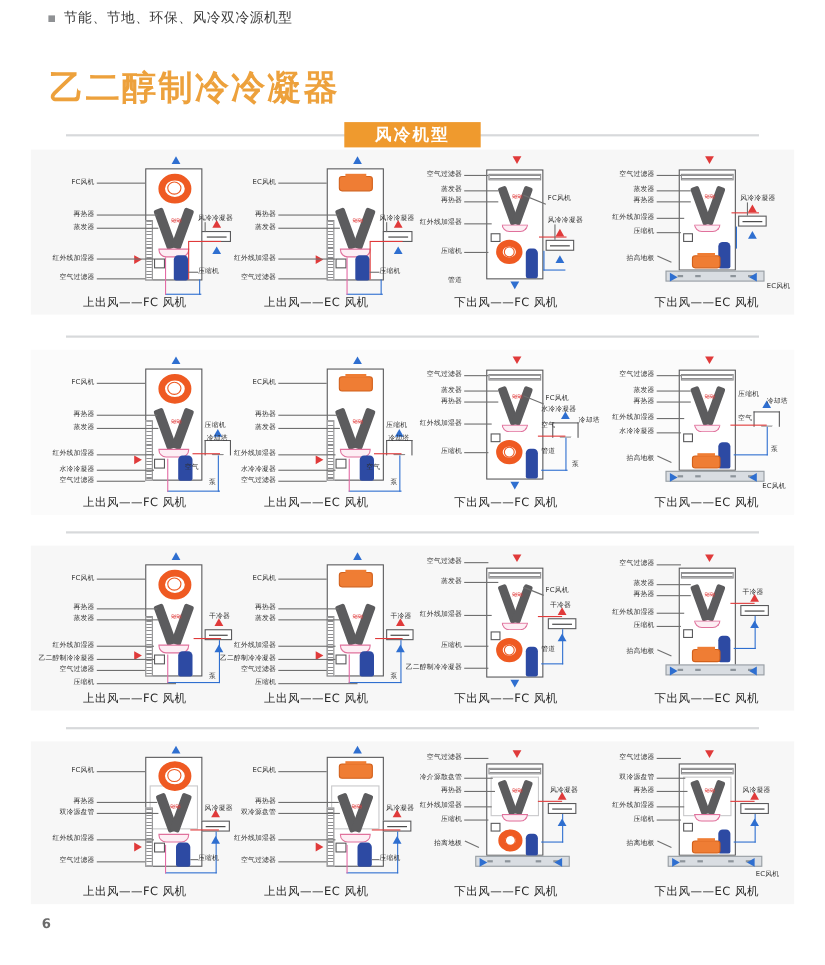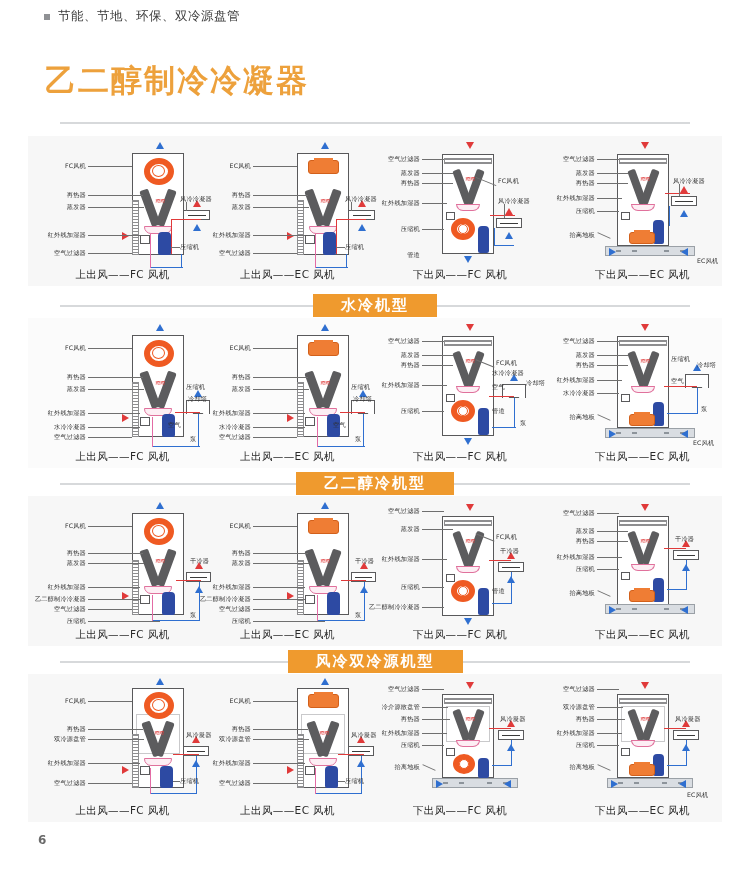--- a/index.html
+++ b/index.html
@@ -172,29 +172,30 @@
   .pageno{
     position:absolute; left:38px; bottom:30px;
     font-size:12px; color:#6b6b6b; font-weight:bold;
   }
 </style>
 </head>
 <body>
 
 <div class="bullet-line">
   <span class="bullet-sq"></span>
-  <span>节能、节地、环保、双冷源盘管</span>
+  <span>节能、节地、环保、风冷双冷源机型</span>
 </div>
 
 <div class="page-title">乙二醇制冷冷凝器</div>
 
 <div class="rowbg" style="top:136px;height:150px;"></div>
 
 <div class="band" style="top:111px;">
   <div class="rule"></div>
+  <div class="chip">风冷机型</div>
 </div>
 
 <div class="cell" style="left:40px;top:140px;width:165px;height:142px;">
   <div class="art">
     <div class="arrow up ar-b" style="left:116px;top:2px;"></div>
     <div class="cabinet" style="left:92px;top:13px;width:52px;height:102px;"></div>
     <div class="fan-ring" style="left:104px;top:18px;width:30px;height:27px;"></div>
     <div class="fan-hub" style="left:112px;top:25px;width:13px;height:12px;"></div>
     <div class="coil l" style="left:99px;top:50px;width:9px;height:38px;"></div>
     <div class="coil r" style="left:128px;top:50px;width:9px;height:38px;"></div>
@@ -370,21 +371,20 @@
     <div class="vleader" style="left:134px;top:44px;height:12px;"></div>
     <div class="lbl" style="left:152px;top:118px;">EC风机</div>
   </div>
   <div class="caption">下出风——EC 风机</div>
 </div>
 
 <div class="rowbg alt" style="top:318px;height:150px;"></div>
 
 <div class="band" style="top:294px;">
   <div class="rule"></div>
-  <div class="chip">水冷机型</div>
 </div>
 
 <div class="cell" style="left:40px;top:322px;width:165px;height:142px;">
   <div class="art">
     <div class="arrow up ar-b" style="left:116px;top:2px;"></div>
     <div class="cabinet" style="left:92px;top:13px;width:52px;height:102px;"></div>
     <div class="fan-ring" style="left:104px;top:18px;width:30px;height:27px;"></div>
     <div class="fan-hub" style="left:112px;top:25px;width:13px;height:12px;"></div>
     <div class="coil l" style="left:99px;top:50px;width:9px;height:38px;"></div>
     <div class="coil r" style="left:128px;top:50px;width:9px;height:38px;"></div>
@@ -563,21 +563,20 @@
     <div class="lbl" style="left:156px;top:84px;">泵</div>
     <div class="lbl" style="left:148px;top:118px;">EC风机</div>
   </div>
   <div class="caption">下出风——EC 风机</div>
 </div>
 
 <div class="rowbg" style="top:496px;height:150px;"></div>
 
 <div class="band" style="top:472px;">
   <div class="rule"></div>
-  <div class="chip">乙二醇冷机型</div>
 </div>
 
 <div class="cell" style="left:40px;top:500px;width:165px;height:142px;">
   <div class="art">
     <div class="arrow up ar-b" style="left:116px;top:2px;"></div>
     <div class="cabinet" style="left:92px;top:13px;width:52px;height:102px;"></div>
     <div class="fan-ring" style="left:104px;top:18px;width:30px;height:27px;"></div>
     <div class="fan-hub" style="left:112px;top:25px;width:13px;height:12px;"></div>
     <div class="coil l" style="left:99px;top:50px;width:9px;height:38px;"></div>
     <div class="coil r" style="left:128px;top:50px;width:9px;height:38px;"></div>
@@ -753,21 +752,20 @@
 
     <div class="lbl" style="left:130px;top:36px;">干冷器</div>
   </div>
   <div class="caption">下出风——EC 风机</div>
 </div>
 
 <div class="rowbg" style="top:674px;height:148px;"></div>
 
 <div class="band" style="top:650px;">
   <div class="rule"></div>
-  <div class="chip">风冷双冷源机型</div>
 </div>
 
 <div class="cell" style="left:40px;top:678px;width:165px;height:140px;">
   <div class="art">
     <div class="arrow up ar-b" style="left:116px;top:0px;"></div>
     <div class="cabinet" style="left:92px;top:10px;width:52px;height:100px;"></div>
     <div class="cab-inner" style="left:96px;top:36px;width:44px;height:40px;"></div>
     <div class="fan-ring" style="left:104px;top:14px;width:30px;height:27px;"></div>
     <div class="fan-hub" style="left:112px;top:21px;width:13px;height:12px;"></div>
     <div class="coil l" style="left:101px;top:44px;width:9px;height:36px;"></div>

